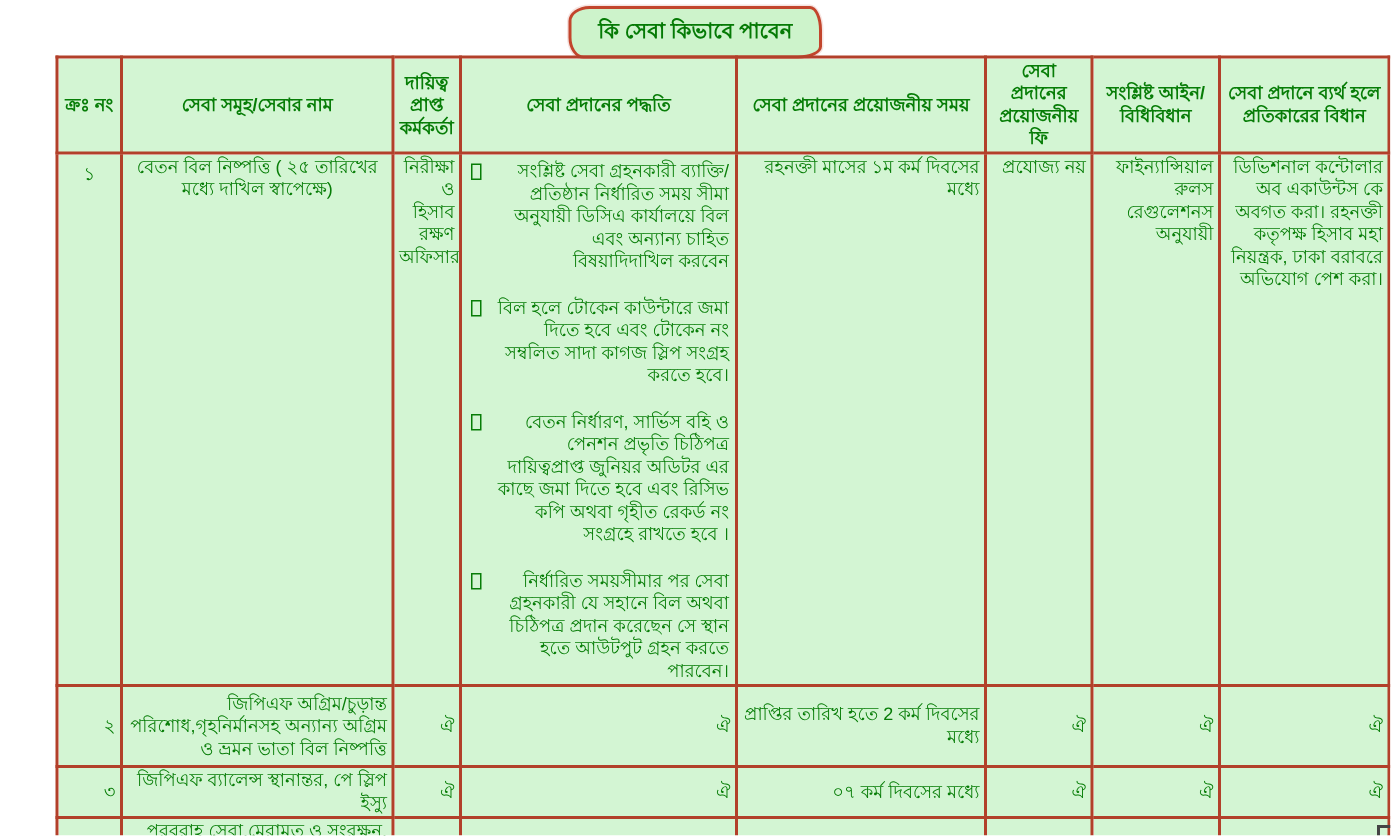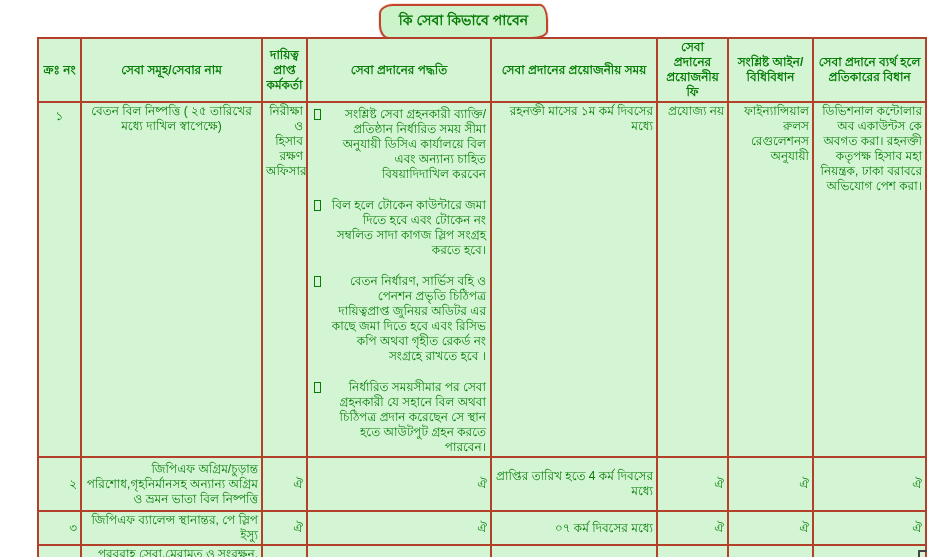--- a/index.html
+++ b/index.html
@@ -89,21 +89,21 @@
       <td class="c" style="vertical-align:top;">প্রযোজ্য নয়</td>
       <td class="l">ফাইন্যান্সিয়াল রুলস রেগুলেশনস অনুযায়ী</td>
       <td class="l">ডিভিশনাল কন্টোলার অব একাউন্টস কে অবগত করা। রহনক্তী কতৃপক্ষ  হিসাব মহা নিয়ন্ত্রক, ঢাকা বরাবরে অভিযোগ পেশ করা।</td>
     </tr>
 
     <tr style="height:54px;">
       <td class="c">২</td>
       <td class="c">জিপিএফ অগ্রিম/চুড়ান্ত পরিশোধ,গৃহনির্মানসহ অন্যান্য অগ্রিম ও ভ্রমন ভাতা বিল নিষ্পত্তি</td>
       <td class="c">ঐ</td>
       <td class="c">ঐ</td>
-      <td class="c">প্রাপ্তির তারিখ হতে 4 কর্ম দিবসের মধ্যে</td>
+      <td class="c">প্রাপ্তির তারিখ হতে 2 কর্ম দিবসের মধ্যে</td>
       <td class="c">ঐ</td>
       <td class="c">ঐ</td>
       <td class="c">ঐ</td>
     </tr>
 
     <tr style="height:30px;">
       <td class="c">৩</td>
       <td class="c">জিপিএফ ব্যালেন্স স্থানান্তর, পে স্লিপ ইস্যু</td>
       <td class="c">ঐ</td>
       <td class="c">ঐ</td>

